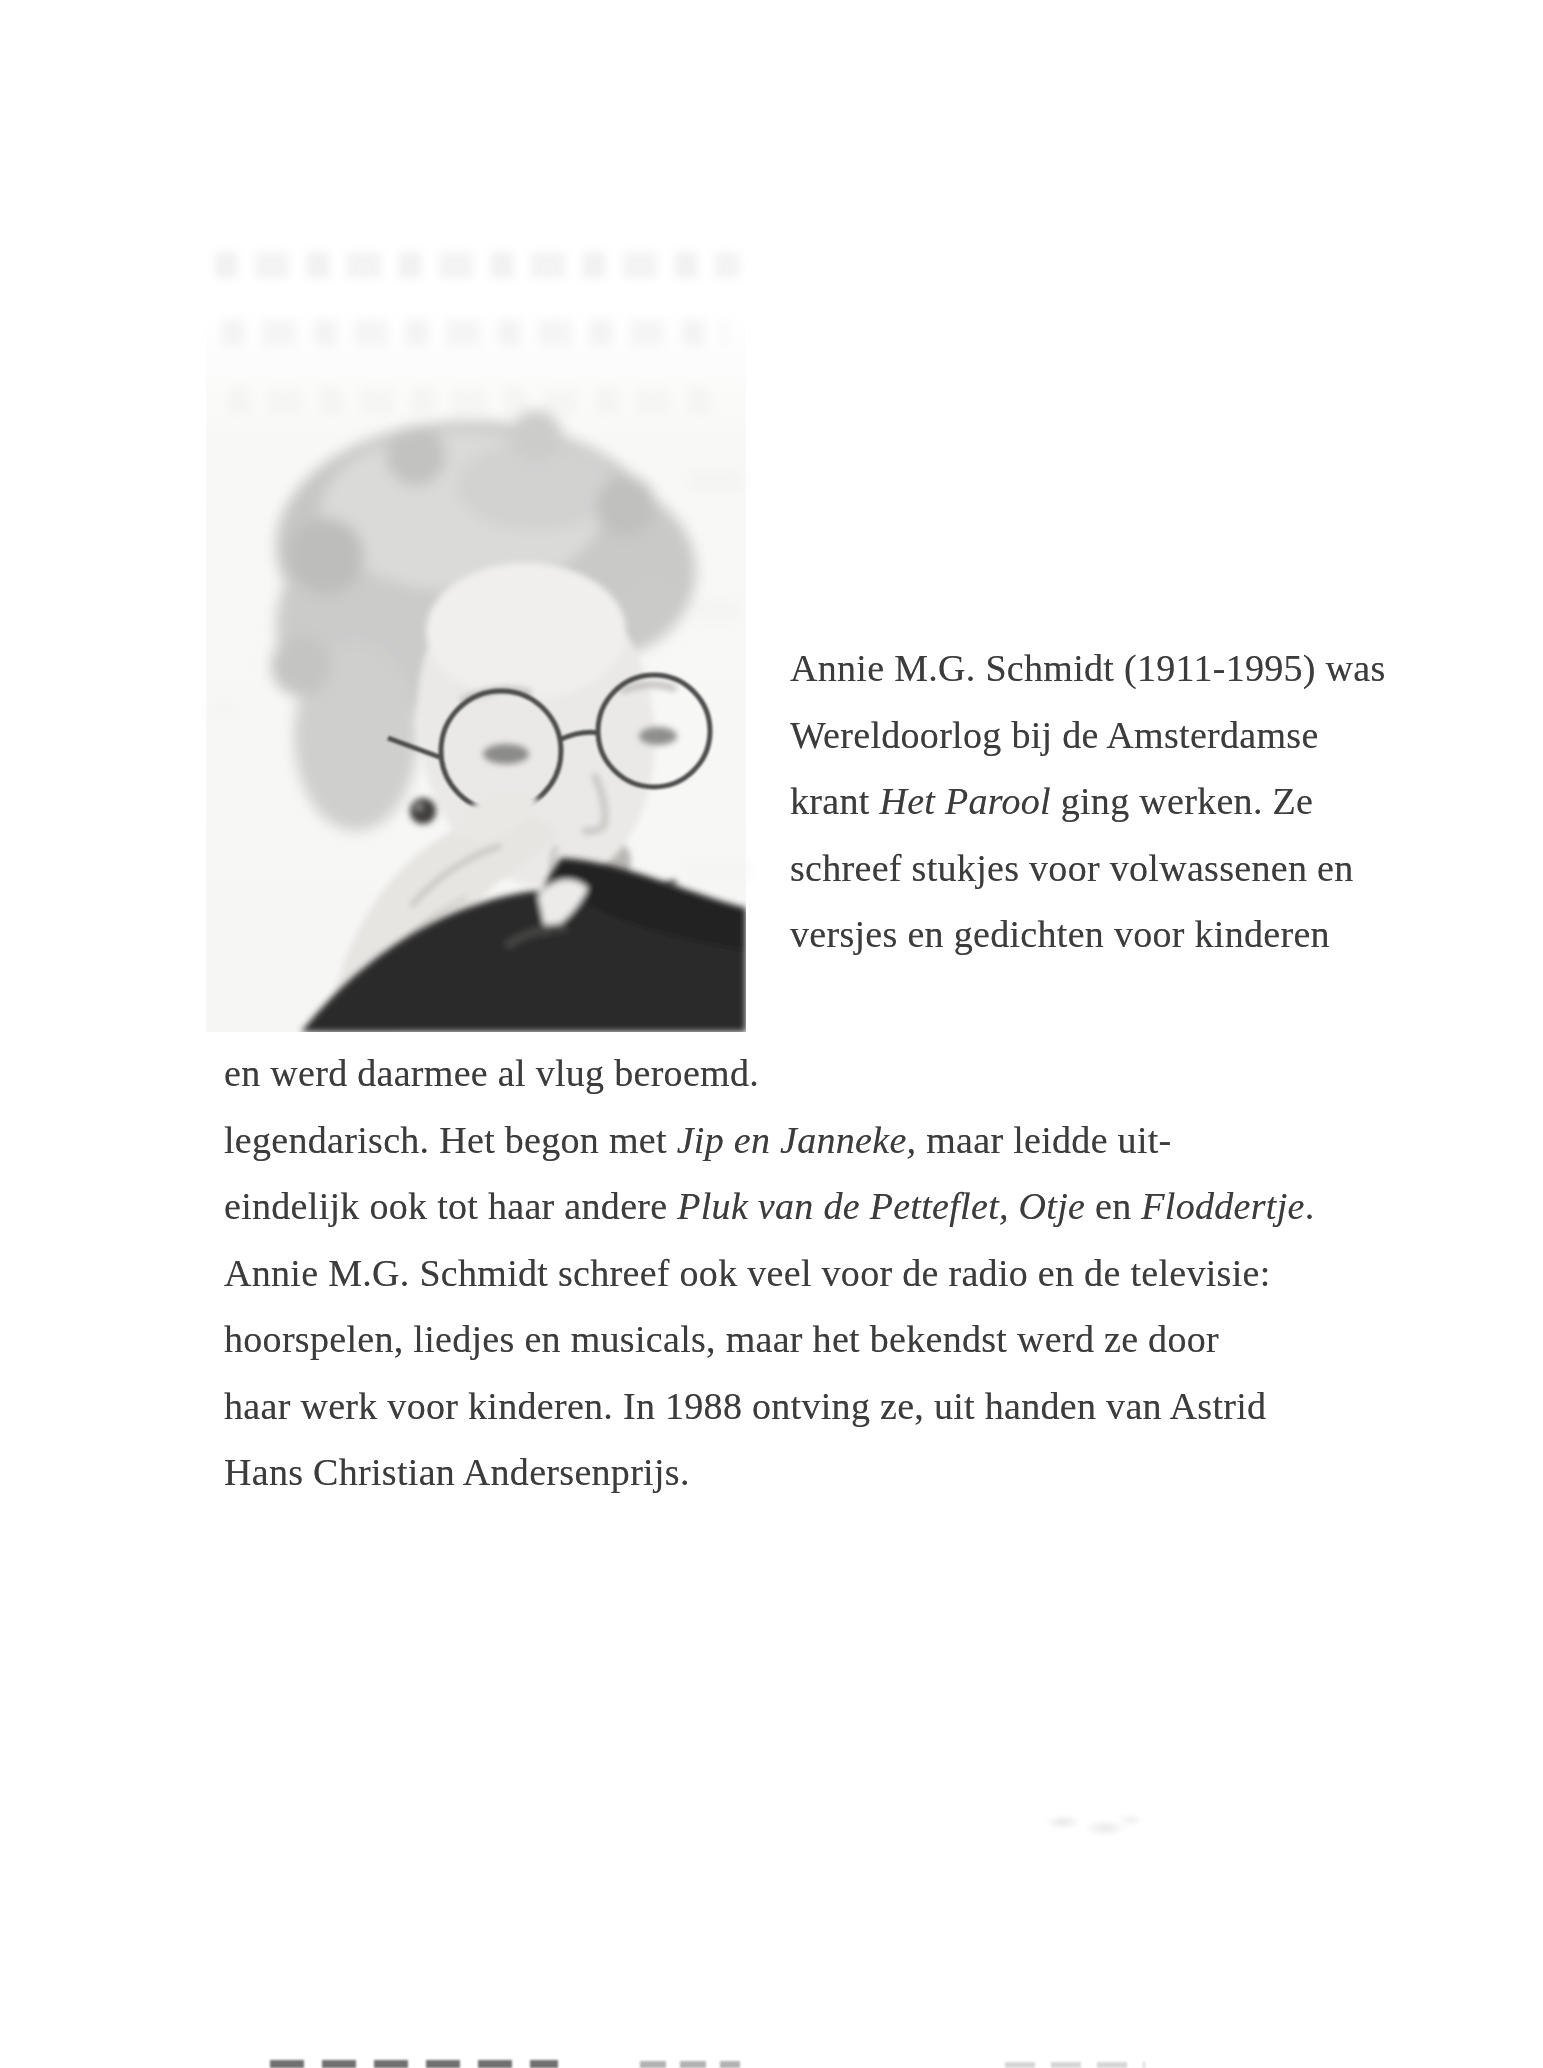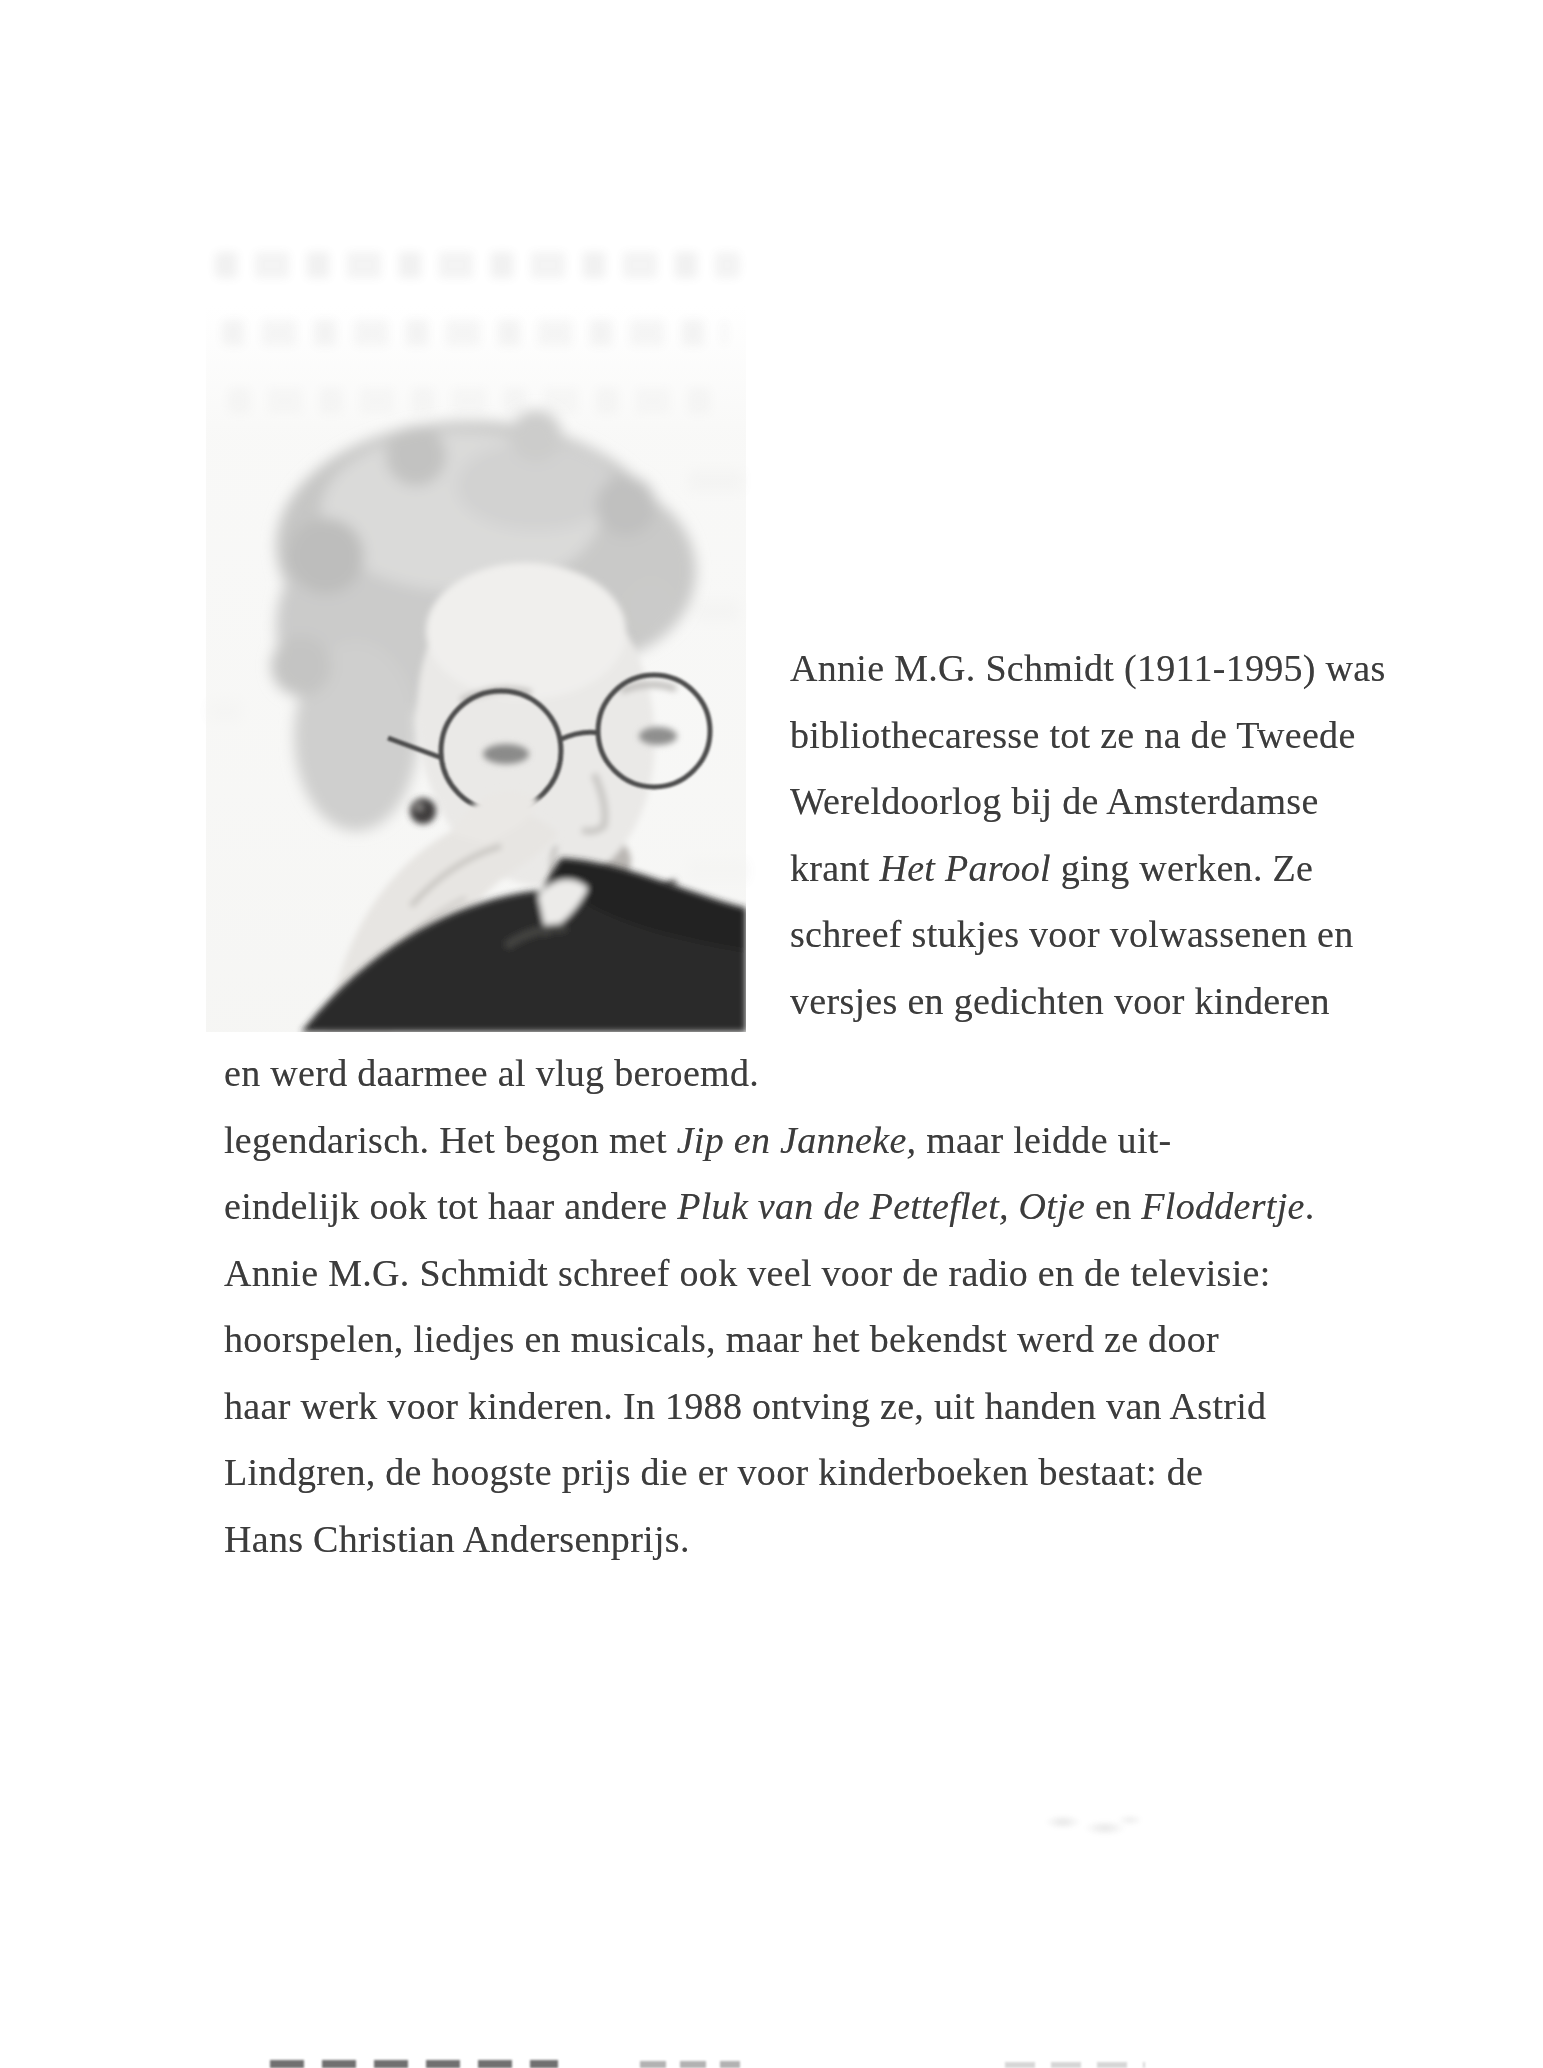--- a/index.html
+++ b/index.html
@@ -152,35 +152,33 @@
         <path d="M355 552 C420 556 475 585 540 602 L540 726 L290 726 C302 660 324 598 355 552 Z" fill="#242423"></path>
         <path d="M95 726 C160 645 235 605 300 590 C340 580 365 585 385 600 C430 625 500 638 540 645 L540 726 Z" fill="#2c2c2b"></path>
         <path d="M332 590 C346 572 366 568 382 582 C372 604 356 618 340 628 Z" fill="#ecebe9"></path>
         <path d="M300 640 q30 -20 60 -18" fill="none" stroke="#454543" stroke-width="8"></path>
       </g>
     </svg>
   </figure>
 
   <div class="bio-col">
       <div class="line"><span>Annie M.G. Schmidt (1911-1995) was</span></div>
-      <div class="line"><span>bibliothecaresse tot ze na de Tweede</span></div>
       <div class="line"><span>Wereldoorlog bij de Amsterdamse</span></div>
       <div class="line"><span>krant </span><span class="it">Het Parool</span><span> ging werken. Ze</span></div>
       <div class="line"><span>schreef stukjes voor volwassenen en</span></div>
       <div class="line"><span>versjes en gedichten voor kinderen</span></div>
     </div>
 
   <div class="bio-block">
       <div class="line"><span>en werd daarmee al vlug beroemd.</span></div>
       <div class="line"><span>legendarisch. Het begon met </span><span class="it">Jip en Janneke,</span><span> maar leidde uit-</span></div>
       <div class="line"><span>eindelijk ook tot haar andere </span><span class="it">Pluk van de Petteflet, Otje</span><span> en </span><span class="it">Floddertje</span><span>.</span></div>
       <div class="line"><span>Annie M.G. Schmidt schreef ook veel voor de radio en de televisie:</span></div>
       <div class="line"><span>hoorspelen, liedjes en musicals, maar het bekendst werd ze door</span></div>
       <div class="line"><span>haar werk voor kinderen. In 1988 ontving ze, uit handen van Astrid</span></div>
-      <div class="line"><span>Lindgren, de hoogste prijs die er voor kinderboeken bestaat: de</span></div>
       <div class="line"><span>Hans Christian Andersenprijs.</span></div>
     </div>
 
   <div class="smudge-br"></div>
   <div class="edge-dash ed1"></div>
   <div class="edge-dash ed2"></div>
   <div class="edge-dash ed3"></div>
 </div>
 
 </body></html>

